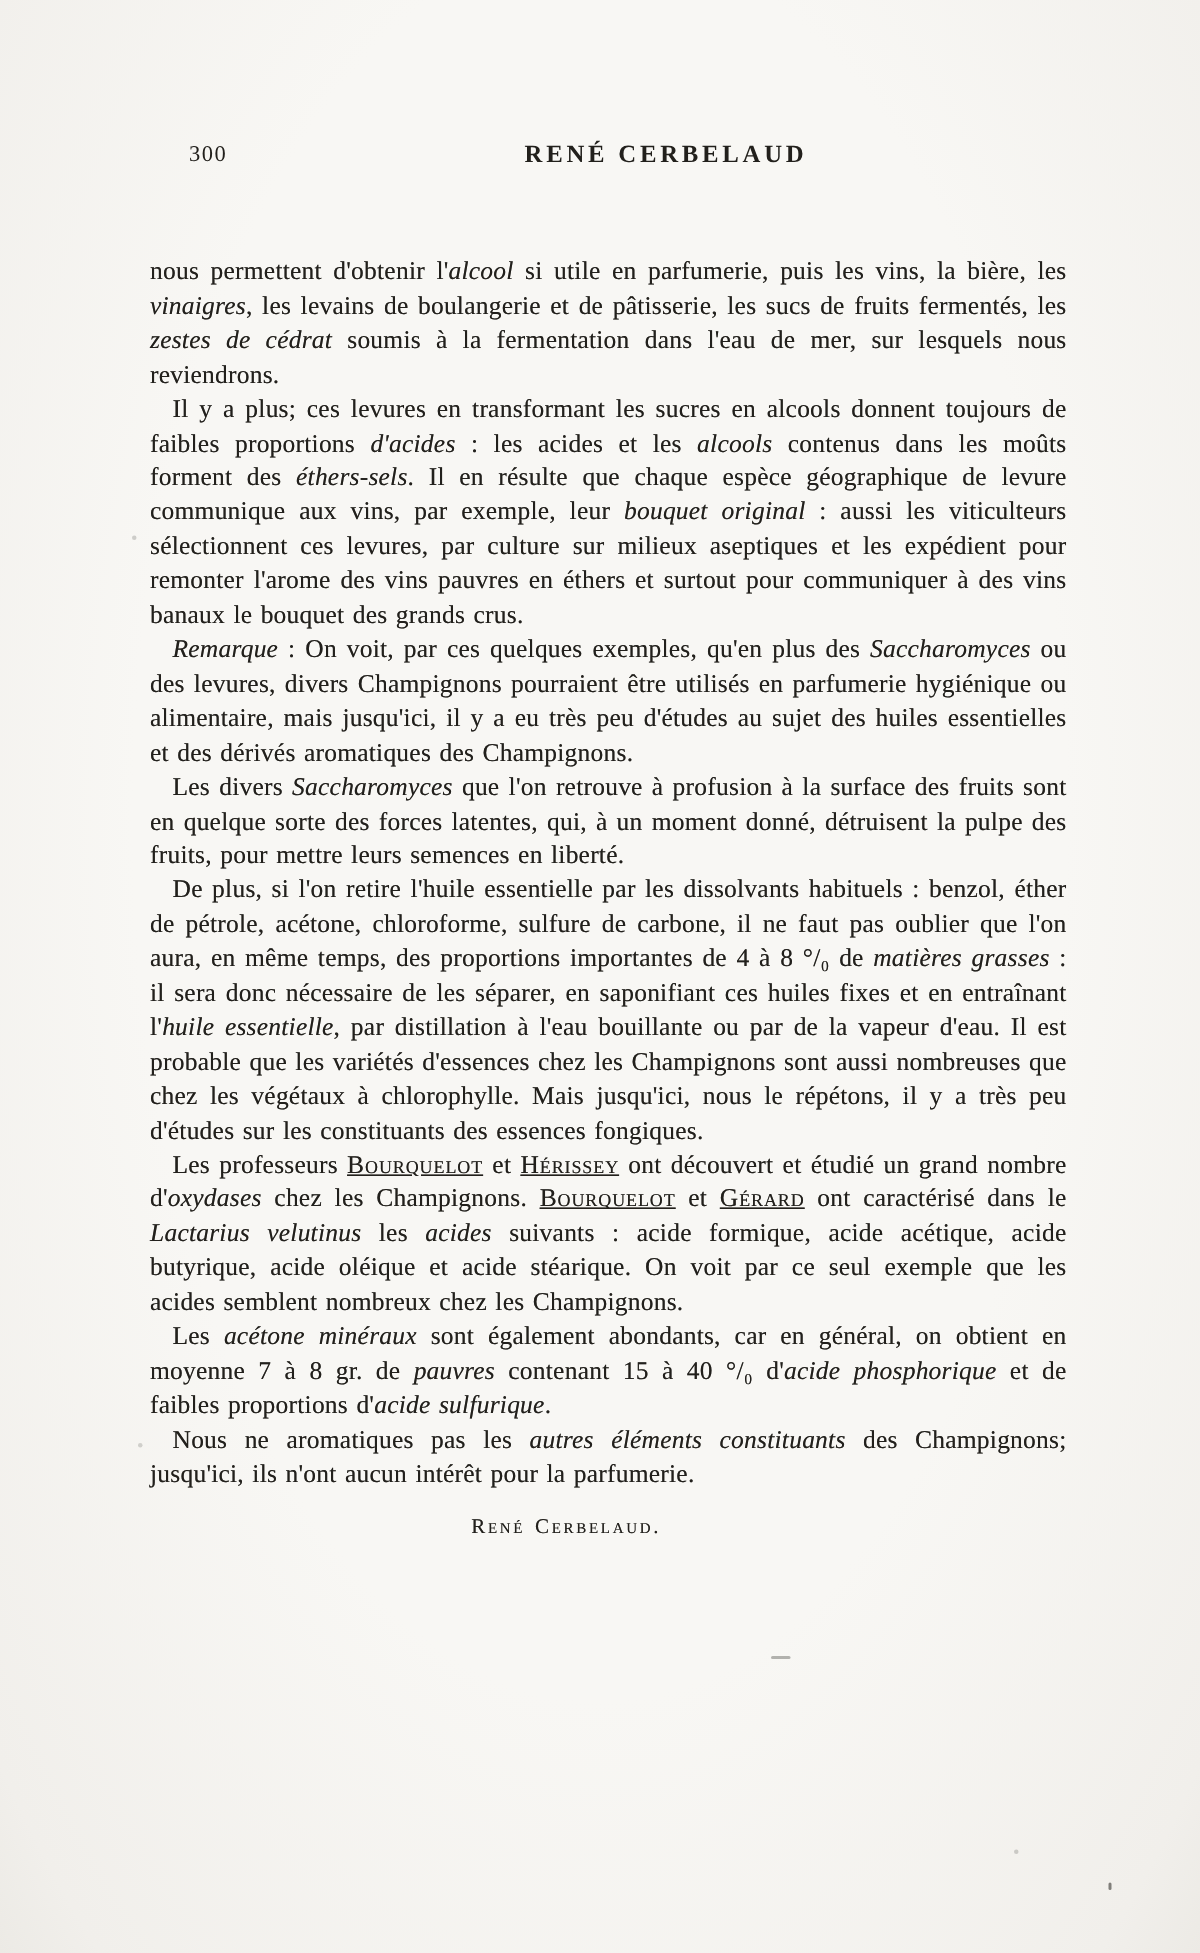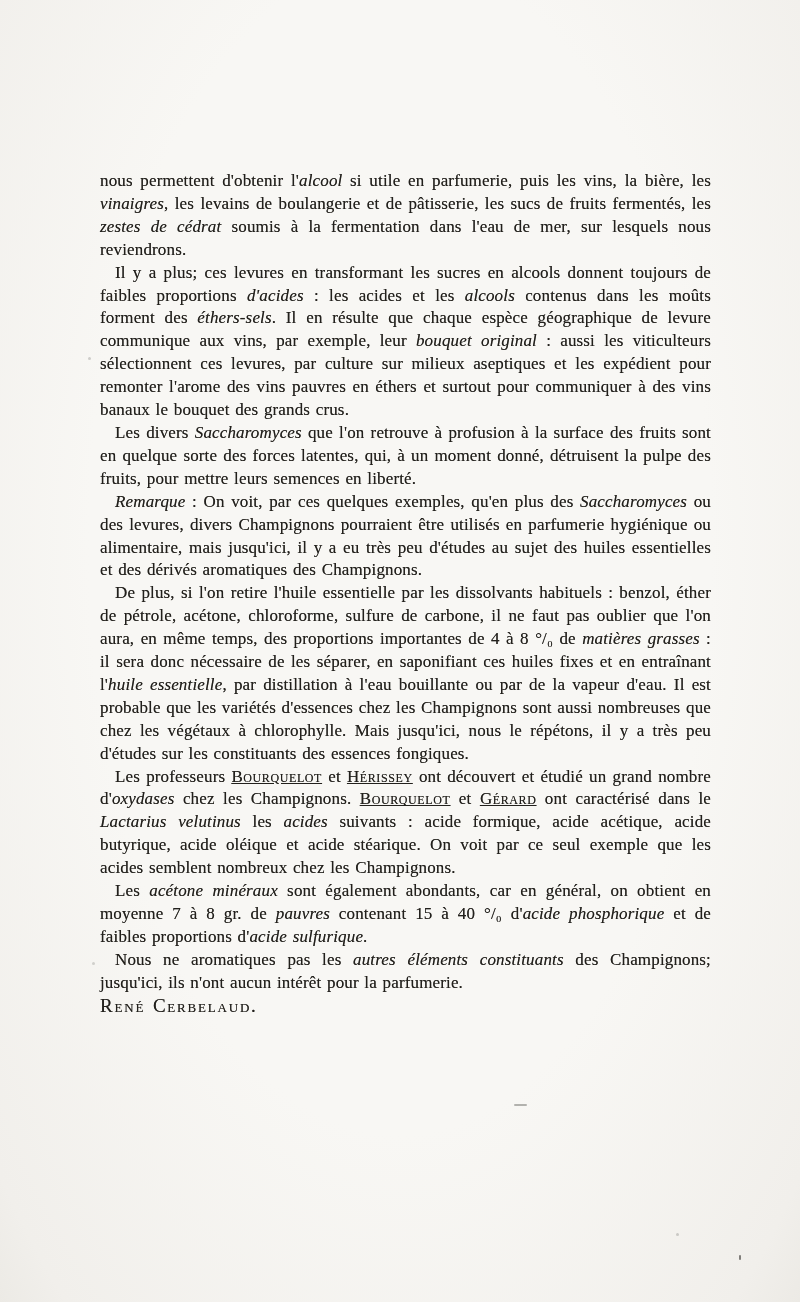--- a/index.html
+++ b/index.html
@@ -39,24 +39,25 @@
     letter-spacing: 0.15px;
     word-spacing: 1.2px;
     text-shadow: 0 0 0.35px rgba(20,18,14,0.55);
   }
   p.para { margin: 0; text-indent: 15px; }
   p.para.noindent { text-indent: 0; margin-top: 40px; }
   .i  { font-style: italic; }
   .sc { font-variant: small-caps; letter-spacing: 0.6px; text-decoration: underline; }
 
   .signature {
-    text-align: left;
+    margin-top: 13px;
+    text-align: center;
     padding-right: 56px;
     font-variant: small-caps;
-    font-size: 19px;
+    font-size: 14px;
     letter-spacing: 1.8px;
   }
 
   
   .speck { position: absolute; border-radius: 50%; background: rgba(40,38,34,0.35); }
   .speck.s1 { left: 88px;  top: 357px;  width: 3px; height: 3px; background: rgba(60,58,54,0.22); }
   .speck.s2 { left: 92px;  top: 962px;  width: 3px; height: 3px; background: rgba(60,58,54,0.20); }
   .speck.s3 { left: 676px; top: 1233px; width: 3px; height: 3px; background: rgba(60,58,54,0.22); }
   .speck.s4 { left: 739px; top: 1255px; width: 2px; height: 5px; border-radius: 1px; background: rgba(35,33,30,0.55); }
   .dash-artifact {
@@ -64,27 +65,31 @@
     width: 13px; height: 2px;
     background: rgba(50,48,44,0.35);
     border-radius: 1px;
   }
 </style>
 </head>
 <body>
 
 <div class="page">
 
+  <div class="header-row">
+    <span class="page-number">300</span>
+    <span class="running-header">RENÉ CERBELAUD</span>
+  </div>
 
   <div class="body-text">
     <div id="paragraphs">
         <p class="para noindent"><span>nous permettent d'obtenir l'</span><span class="i">alcool</span><span> si utile en parfumerie, puis les vins, la bière, les </span><span class="i">vinaigres</span><span>, les levains de boulangerie et de pâtisserie, les sucs de fruits fermentés, les </span><span class="i">zestes de cédrat</span><span> soumis à la fermentation dans l'eau de mer, sur lesquels nous reviendrons.</span></p>
         <p class="para"><span>Il y a plus; ces levures en transformant les sucres en alcools donnent toujours de faibles proportions </span><span class="i">d'acides</span><span> : les acides et les </span><span class="i">alcools</span><span> contenus dans les moûts forment des </span><span class="i">éthers-sels</span><span>. Il en résulte que chaque espèce géographique de levure communique aux vins, par exemple, leur </span><span class="i">bouquet original</span><span> : aussi les viticulteurs sélectionnent ces levures, par culture sur milieux aseptiques et les expédient pour remonter l'arome des vins pauvres en éthers et surtout pour communiquer à des vins banaux le bouquet des grands crus.</span></p>
+        <p class="para"><span class="i">Remarque</span><span> : On voit, par ces quelques exemples, qu'en plus des </span><span class="i">Saccharomyces</span><span> ou des levures, divers Champignons pourraient être utilisés en parfumerie hygiénique ou alimentaire, mais jusqu'ici, il y a eu très peu d'études au sujet des huiles essentielles et des dérivés aromatiques des Champignons.</span></p>
         <p class="para"><span>Les divers </span><span class="i">Saccharomyces</span><span> que l'on retrouve à profusion à la surface des fruits sont en quelque sorte des forces latentes, qui, à un moment donné, détruisent la pulpe des fruits, pour mettre leurs semences en liberté.</span></p>
-        <p class="para"><span class="i">Remarque</span><span> : On voit, par ces quelques exemples, qu'en plus des </span><span class="i">Saccharomyces</span><span> ou des levures, divers Champignons pourraient être utilisés en parfumerie hygiénique ou alimentaire, mais jusqu'ici, il y a eu très peu d'études au sujet des huiles essentielles et des dérivés aromatiques des Champignons.</span></p>
         <p class="para"><span>De plus, si l'on retire l'huile essentielle par les dissolvants habituels : benzol, éther de pétrole, acétone, chloroforme, sulfure de carbone, il ne faut pas oublier que l'on aura, en même temps, des proportions importantes de 4 à 8 °/₀ de </span><span class="i">matières grasses</span><span> : il sera donc nécessaire de les séparer, en saponifiant ces huiles fixes et en entraînant l'</span><span class="i">huile essentielle</span><span>, par distillation à l'eau bouillante ou par de la vapeur d'eau. Il est probable que les variétés d'essences chez les Champignons sont aussi nombreuses que chez les végétaux à chlorophylle. Mais jusqu'ici, nous le répétons, il y a très peu d'études sur les constituants des essences fongiques.</span></p>
         <p class="para"><span>Les professeurs </span><span class="sc">Bourquelot</span><span> et </span><span class="sc">Hérissey</span><span> ont découvert et étudié un grand nombre d'</span><span class="i">oxydases</span><span> chez les Champignons. </span><span class="sc">Bourquelot</span><span> et </span><span class="sc">Gérard</span><span> ont caractérisé dans le </span><span class="i">Lactarius velutinus</span><span> les </span><span class="i">acides</span><span> suivants : acide formique, acide acétique, acide butyrique, acide oléique et acide stéarique. On voit par ce seul exemple que les acides semblent nombreux chez les Champignons.</span></p>
         <p class="para"><span>Les </span><span class="i">acétone minéraux</span><span> sont également abondants, car en général, on obtient en moyenne 7 à 8 gr. de </span><span class="i">pauvres</span><span> contenant 15 à 40 °/₀ d'</span><span class="i">acide phosphorique</span><span> et de faibles proportions d'</span><span class="i">acide sulfurique</span><span>.</span></p>
         <p class="para"><span>Nous ne aromatiques pas les </span><span class="i">autres éléments constituants</span><span> des Champignons; jusqu'ici, ils n'ont aucun intérêt pour la parfumerie.</span></p>
       </div>
     <div class="signature">René Cerbelaud.</div>
   </div>
 
   <div class="speck s1"></div>
   <div class="speck s2"></div>

